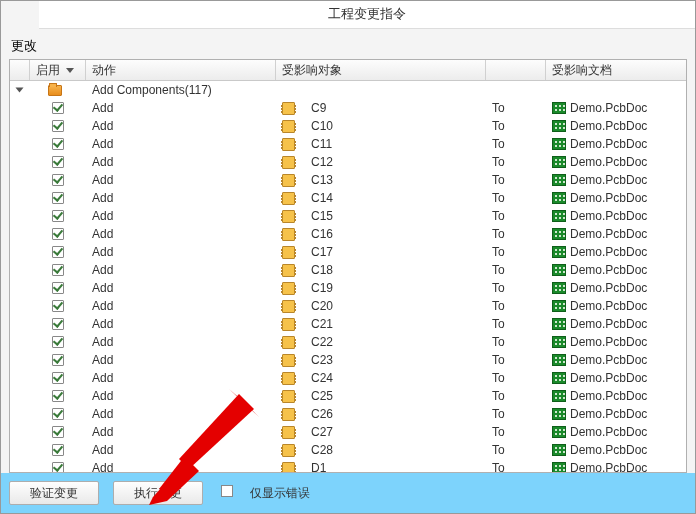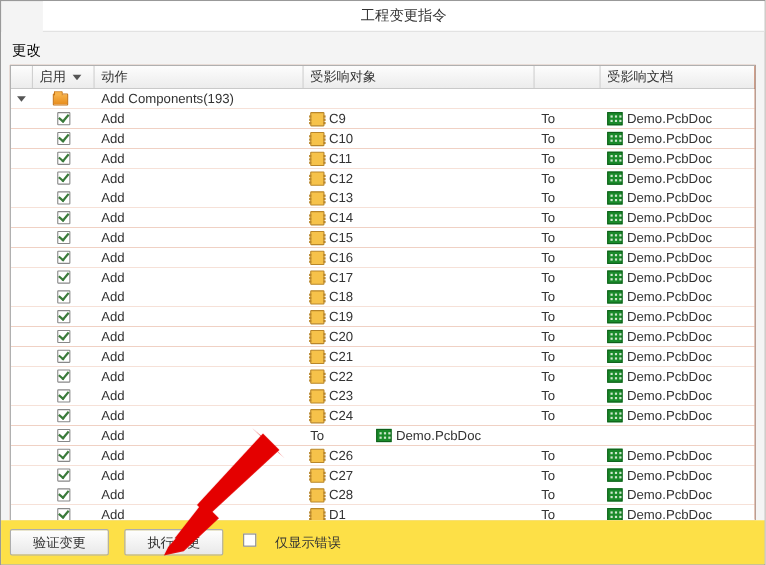--- a/index.html
+++ b/index.html
@@ -86,21 +86,21 @@
     height: 18px;
     align-items: center;
     font-size: 12px;
   }
   .row:nth-child(even){ background:#ffffff; }
   .row:nth-child(odd){ background:#ffffff; }
   .cell { display:flex; align-items:center; height:100%; padding:0 6px; }
   .cell.expand { width:20px; padding:0 2px; justify-content:center; }
   .cell.enable { width:56px; justify-content:center; }
   .cell.action { width:190px; }
-  .cell.obj    { width:210px; gap:4px; }
+  .cell.obj    { width:210px; gap:16px; }
   .cell.to     { width:60px; }
   .cell.doc    { flex:1 1 auto; gap:4px; }
 
   .group-row {
     display:flex; height:18px; align-items:center;
     background:#fff;
   }
   .tree-toggle {
     width:10px; height:10px;
     display:inline-block;
@@ -166,21 +166,21 @@
     background:#cfe8cf;
     box-shadow: 4px 0 0 #cfe8cf, 8px 0 0 #cfe8cf,
                 0 4px 0 #cfe8cf, 4px 4px 0 #cfe8cf, 8px 4px 0 #cfe8cf;
   }
 
   .footer {
     height: 40px;
     display:flex; align-items:center;
     padding: 6px 8px;
     gap: 14px;
-    background:#fde047;
+    background:#7dd3fc;
   }
   .btn {
     min-width: 90px; height:24px;
     border:1px solid #adadad;
     background: linear-gradient(#fefefe,#e9e9e9);
     border-radius:2px;
     display:flex; align-items:center; justify-content:center;
     font-size:12px; padding:0 10px;
     cursor:pointer;
   }
@@ -229,21 +229,21 @@
 
       <div class="grid-body" id="grid-body">
         <div class="group-row">
           <div class="cell expand">
               <span class="tree-toggle"></span>
             </div>
           <div class="cell enable">
               <span class="folder-icon"></span>
             </div>
           <div class="cell action" style="width:auto;">
-            <span>Add Components(193)</span>
+            <span>Add Components(117)</span>
           </div>
         </div>
 
       <div class="row">
             <div class="cell expand"></div>
             <div class="cell enable">
               <span class="chk checked"></span>
             </div>
             <div class="cell action">
               <span>Add</span>
@@ -560,20 +560,24 @@
               <span>Demo.PcbDoc</span>
             </div>
           </div>
           <div class="row">
             <div class="cell expand"></div>
             <div class="cell enable">
               <span class="chk checked"></span>
             </div>
             <div class="cell action">
               <span>Add</span>
+            </div>
+            <div class="cell obj">
+              <span class="ic"></span>
+              <span>C25</span>
             </div>
             <div class="cell to">
               <span>To</span>
             </div>
             <div class="cell doc">
               <span class="pcb"></span>
               <span>Demo.PcbDoc</span>
             </div>
           </div>
           <div class="row">

